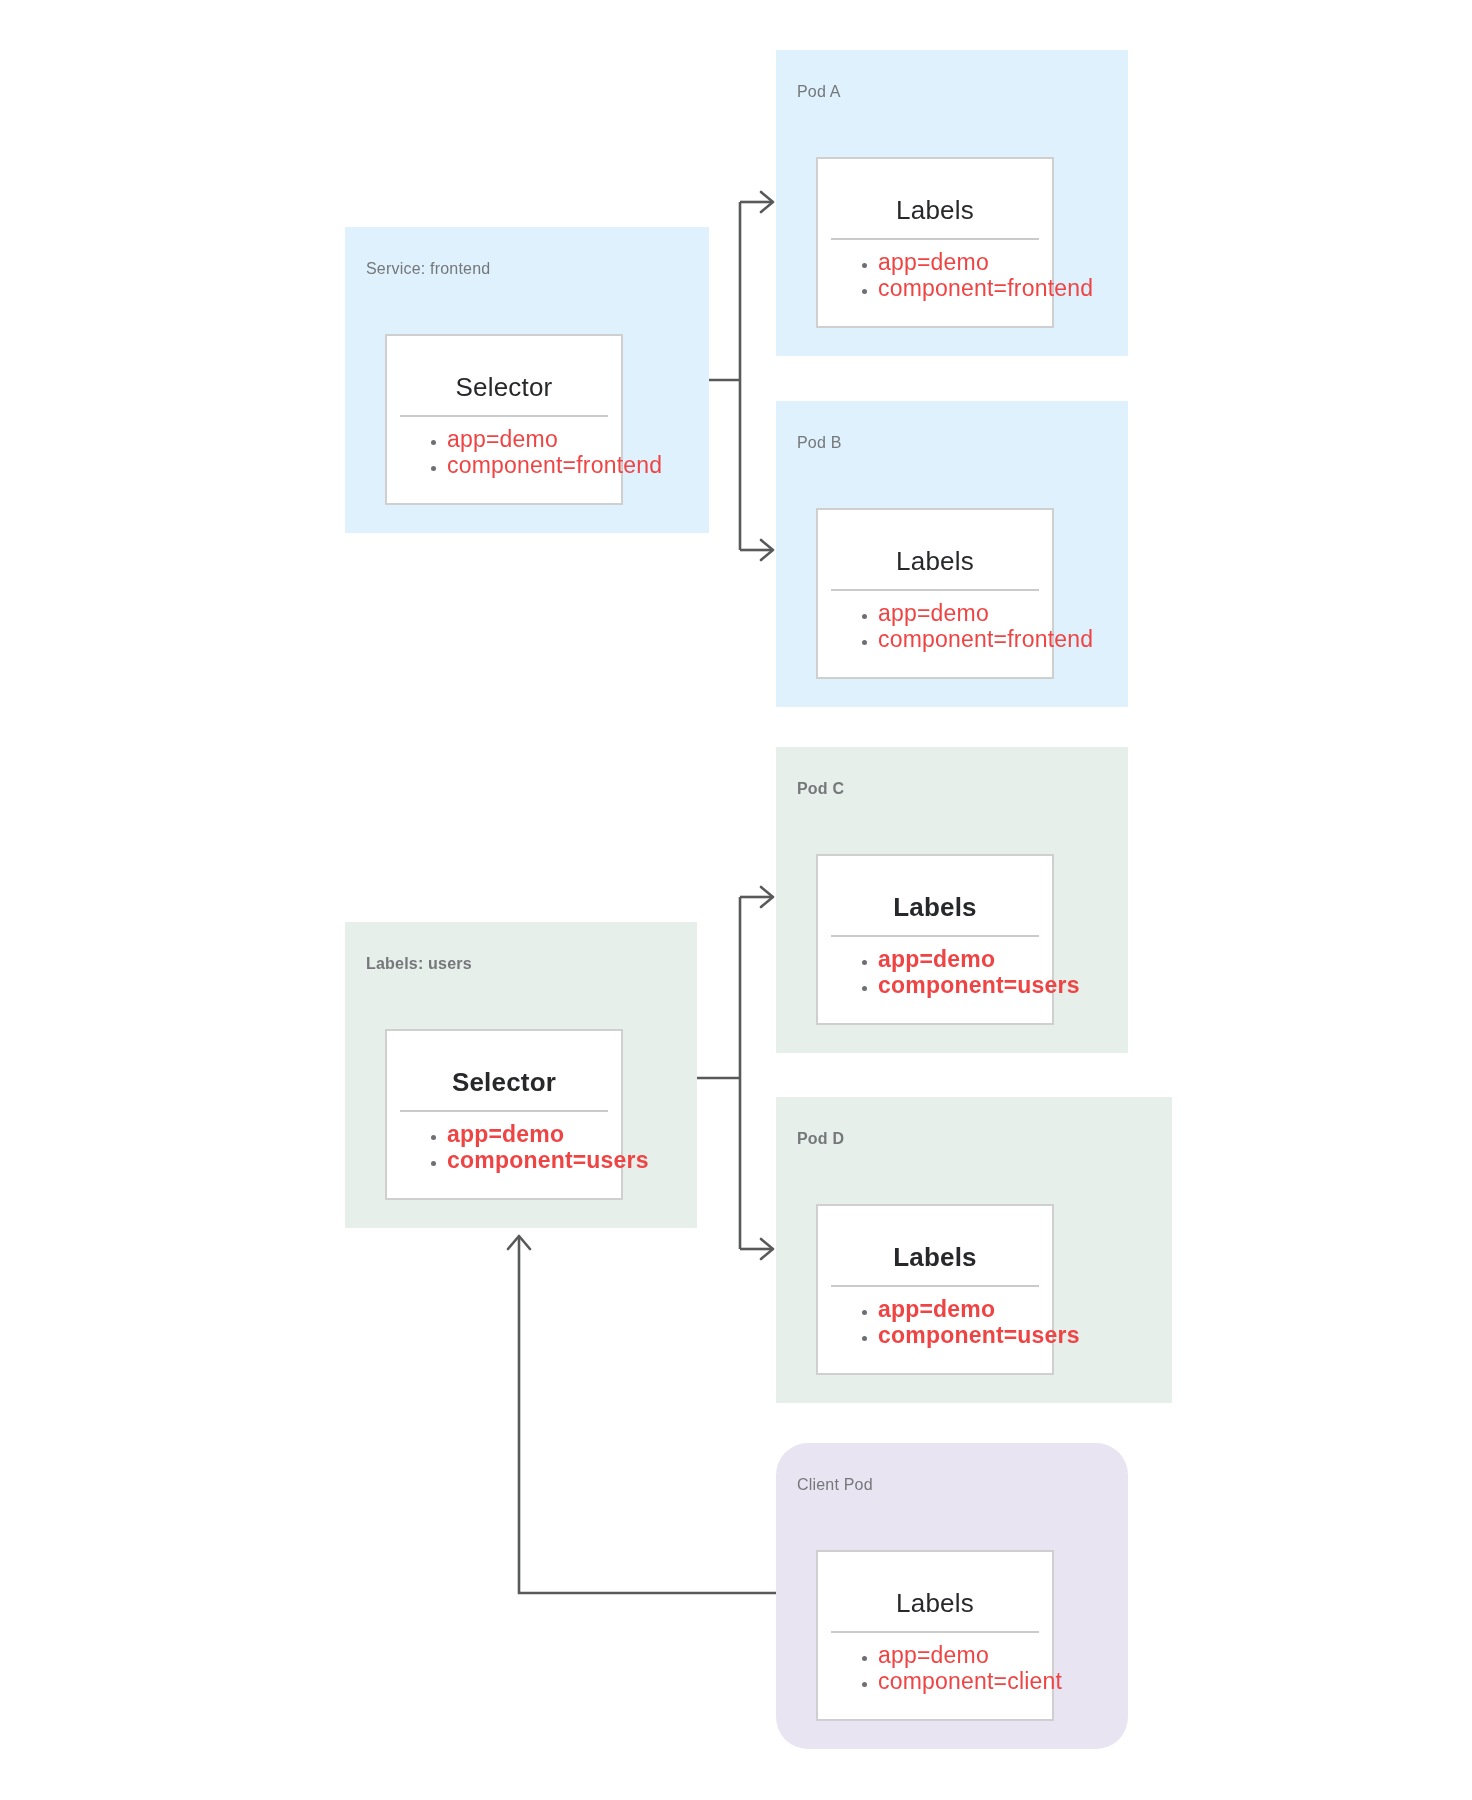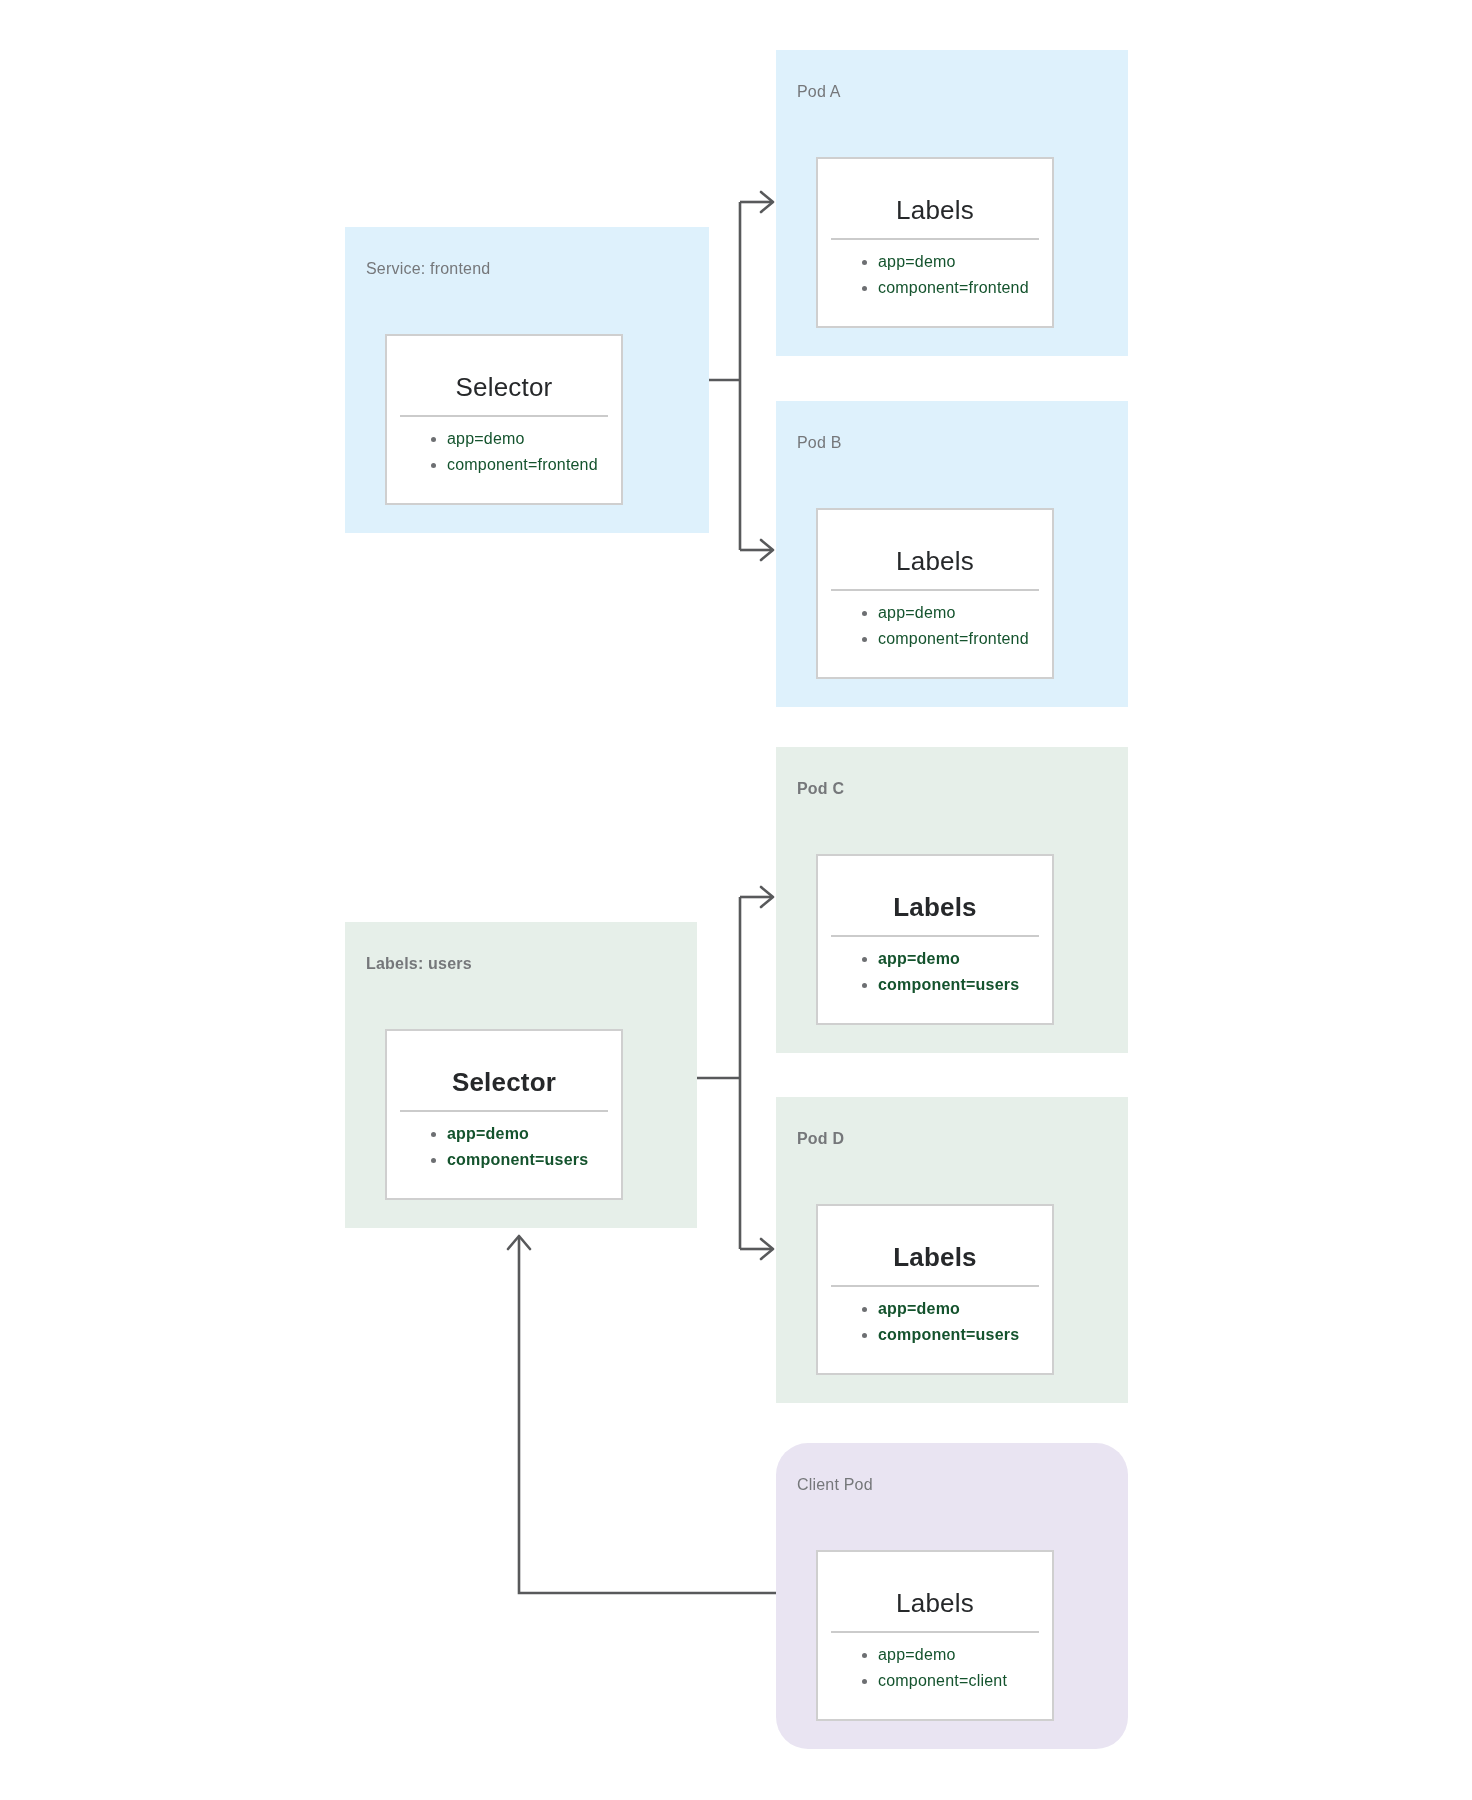--- a/index.html
+++ b/index.html
@@ -60,22 +60,22 @@
   .card-divider {
     width: 208px;
     height: 0;
     border-top: 2px solid #cbcbcb;
     margin: 13px auto 0 auto;
   }
   ul.card-items {
     margin: 9px 0 0 0;
     padding: 0 0 0 60px;
     list-style: disc;
-    color: #14532d;
-    font-size: 16px;
+    color: #ef4444;
+    font-size: 23px;
     line-height: 26px;
     letter-spacing: 0.2px;
   }
   ul.card-items li::marker {
     color: #6d6f72;
     font-size: 16px;
   }
 </style>
 </head>
 <body>
@@ -166,21 +166,21 @@
     <div class="card">
       <div class="card-title">Selector</div>
       <div class="card-divider"></div>
       <ul class="card-items">
         <li>app=demo</li>
         <li>component=users</li>
       </ul>
     </div>
   </div>
 
-  <div class="gbox bg-green" style="left:776px; top:1097px;">
+  <div class="gbox bg-green" style="left:776px; top:1097px;padding-left:44px;">
     <div class="glabel">Pod D</div>
     <div class="card">
       <div class="card-title">Labels</div>
       <div class="card-divider"></div>
       <ul class="card-items">
         <li>app=demo</li>
         <li>component=users</li>
       </ul>
     </div>
   </div>

